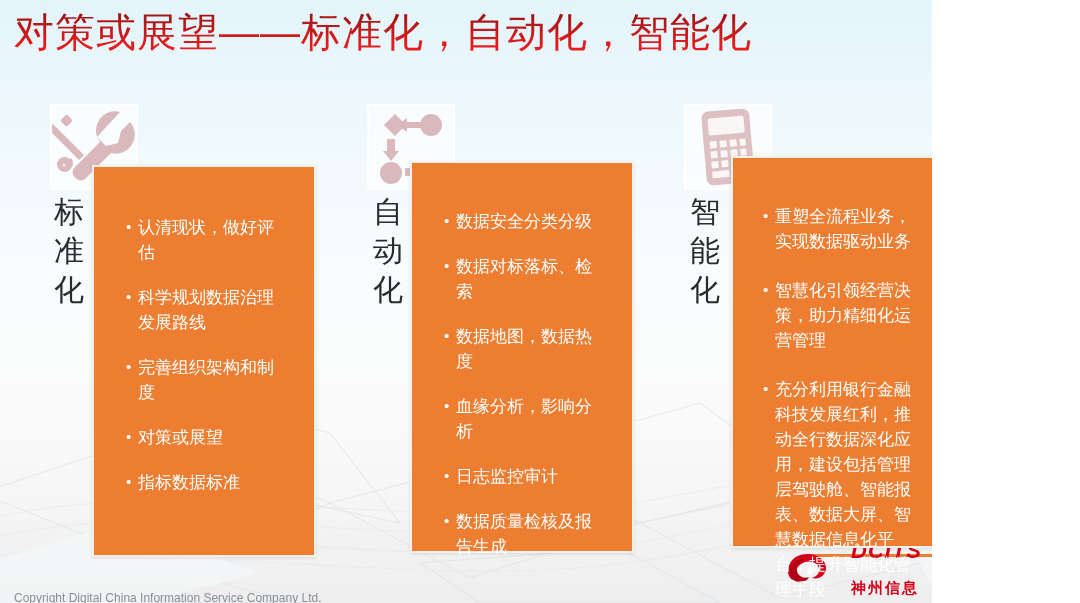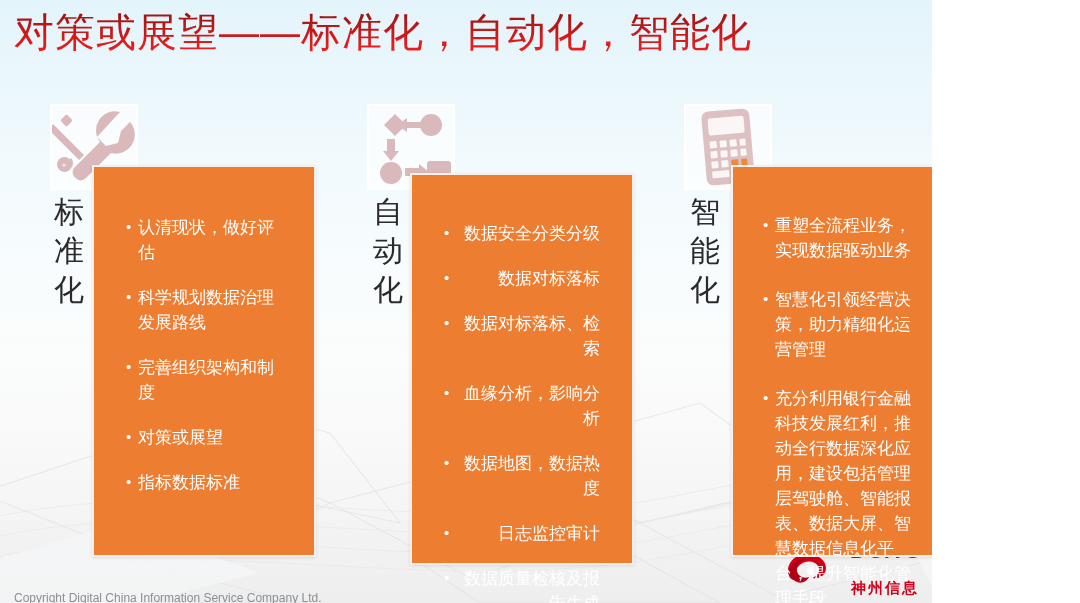--- a/index.html
+++ b/index.html
@@ -255,27 +255,26 @@
         </g>
       </svg>
     </div>
 
     <div class="vlabel" style="left:371px; top:192px;">
       <span>自</span>
       <span>动</span>
       <span>化</span>
     </div>
 
-    <div class="panel" id="panel-2" style="left:410px; top:173px; width:224px; height:392px;text-align:right;">
+    <div class="panel" id="panel-2" style="left:410px; top:161px; width:224px; height:392px;">
       <ul>
         <li>数据安全分类分级</li>
-        <li>数据对标落标</li>
         <li>数据对标落标、检索</li>
+        <li>数据地图，数据热度</li>
         <li>血缘分析，影响分析</li>
-        <li>数据地图，数据热度</li>
         <li>日志监控审计</li>
         <li>数据质量检核及报告生成</li>
       </ul>
     </div>
   </div>
 
   <div class="col">
     <div class="icon-box" style="left:684px; top:104px; width:88px; height:86px;">
       <svg width="84" height="82" viewBox="0 0 84 82">
         <g transform="rotate(-5 42 41)">
@@ -303,21 +302,21 @@
         </g>
       </svg>
     </div>
 
     <div class="vlabel" style="left:688px; top:192px;">
       <span>智</span>
       <span>能</span>
       <span>化</span>
     </div>
 
-    <div class="panel" id="panel-3" style="left:731px; top:165px; width:222px; height:392px;">
+    <div class="panel" id="panel-3" style="left:731px; top:156px; width:222px; height:392px;">
       <ul>
         <li>重塑全流程业务，实现数据驱动业务</li>
         <li>智慧化引领经营决策，助力精细化运营管理</li>
         <li>充分利用银行金融科技发展红利，推动全行数据深化应用，建设包括管理层驾驶舱、智能报表、数据大屏、智慧数据信息化平台，提升智能化管理手段</li>
       </ul>
     </div>
   </div>
 
   <div class="copyright">Copyright  Digital China Information Service Company Ltd.</div>
 

